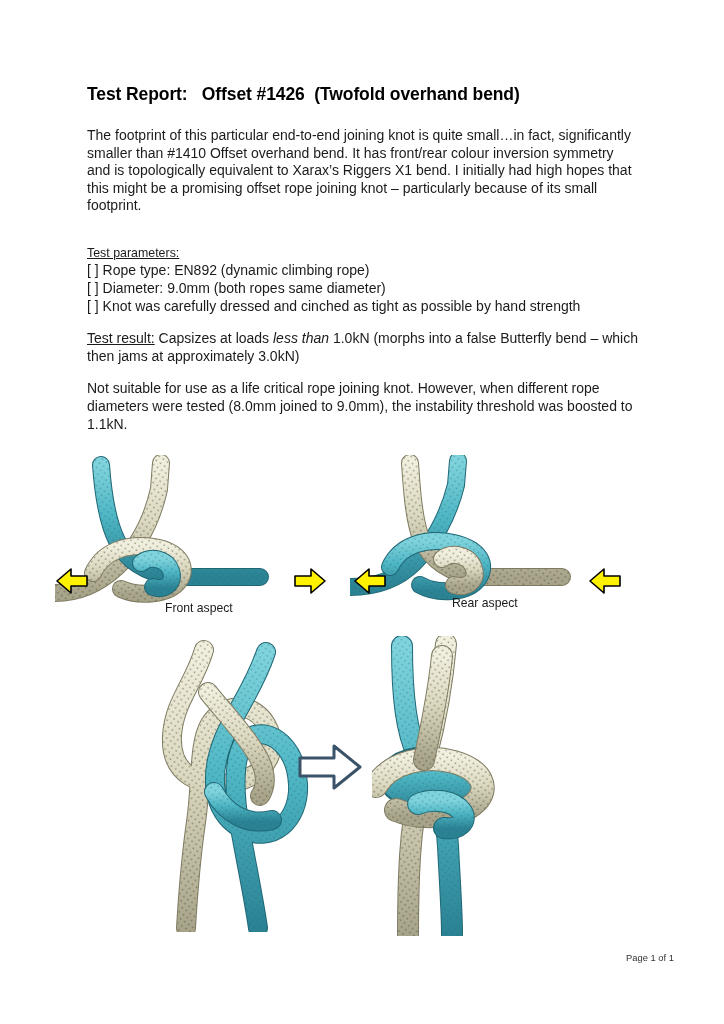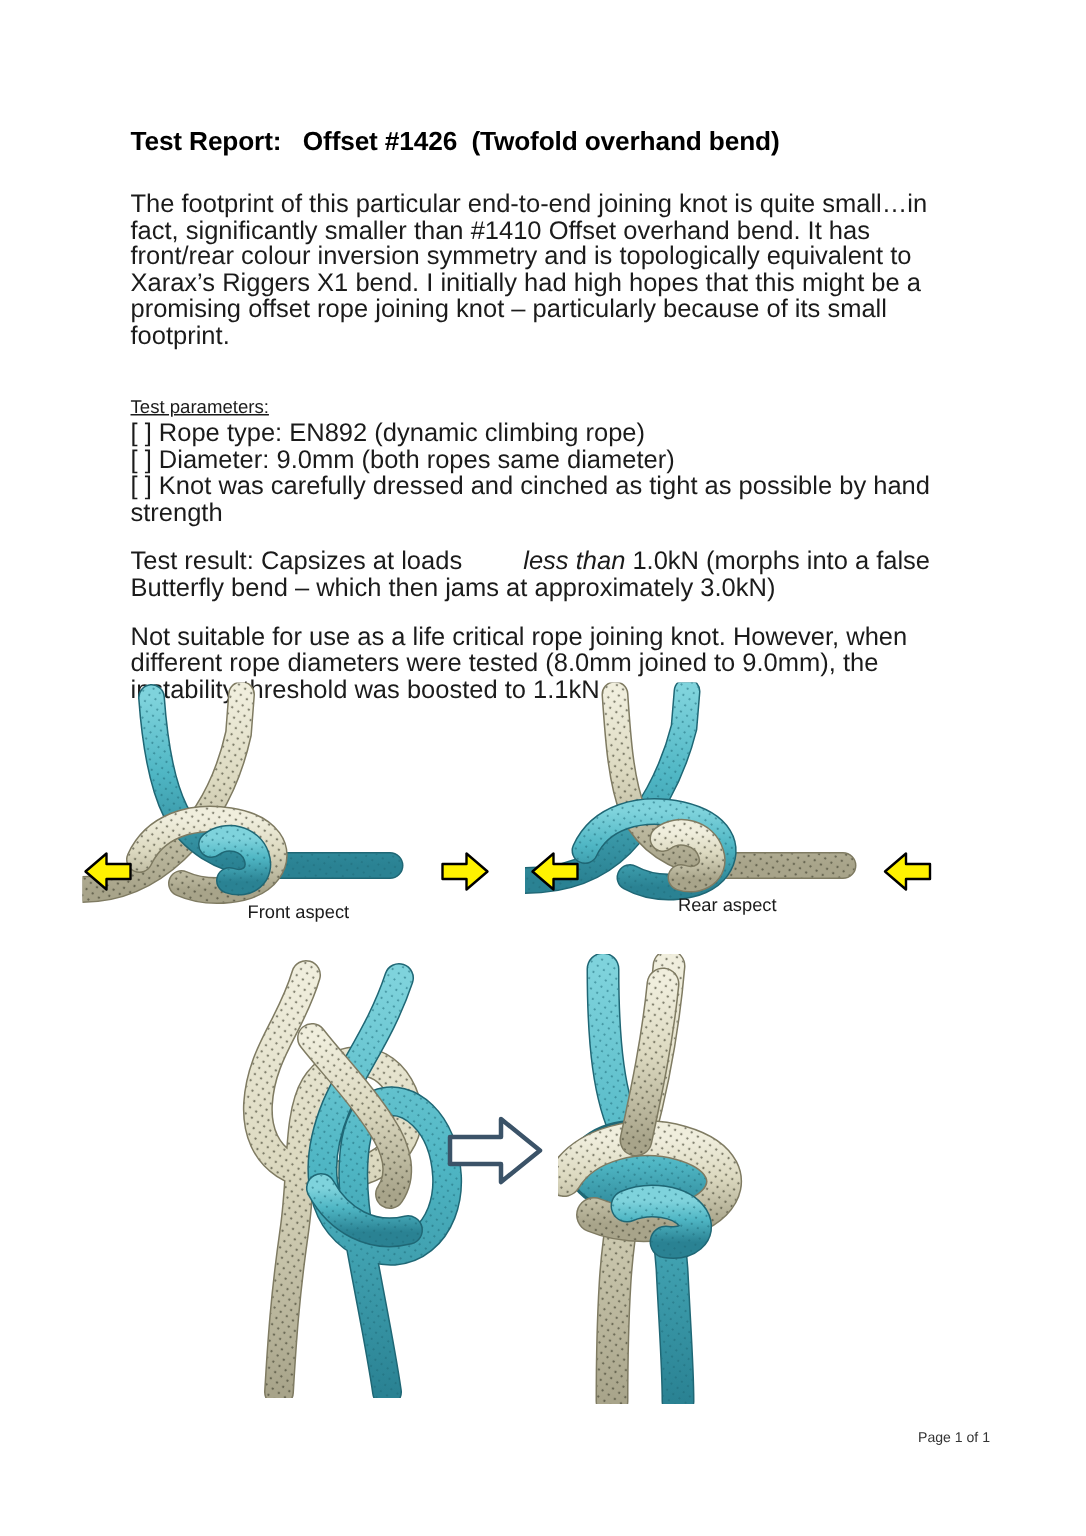--- a/index.html
+++ b/index.html
@@ -15,20 +15,21 @@
     color: #111111;
     overflow: hidden;
   }
 
   .page {
     position: absolute;
     left: 0; top: 0;
     width: 704px;
     height: 1024px;
     background: #ffffff;
+    padding-left: 14px;
   }
 
   
   .content {
     position: absolute;
     left: 87px;
     top: 84px;
     width: 552px;
   }
 
@@ -43,31 +44,32 @@
 
   .sec-head {
     font-size: 12.4px;
     text-decoration: underline;
     margin: 0;
     line-height: 17.5px;
     color: #1b1b1b;
   }
 
   .para {
-    font-size: 17px;
+    font-size: 14px;
     line-height: 17.6px;
     margin: 0;
     color: #1b1b1b;
   }
 
   .gap { height: 15px; }
 
   .inline-head {
-  }
-  .ital { font-style: italic; margin-left: 36px; }
+    text-decoration: underline;
+  }
+  .ital { font-style: italic; }
 
   
   .fig {
     position: absolute;
   }
 
   .caption {
     position: absolute;
     font-size: 12.2px;
     color: #1b1b1b;

